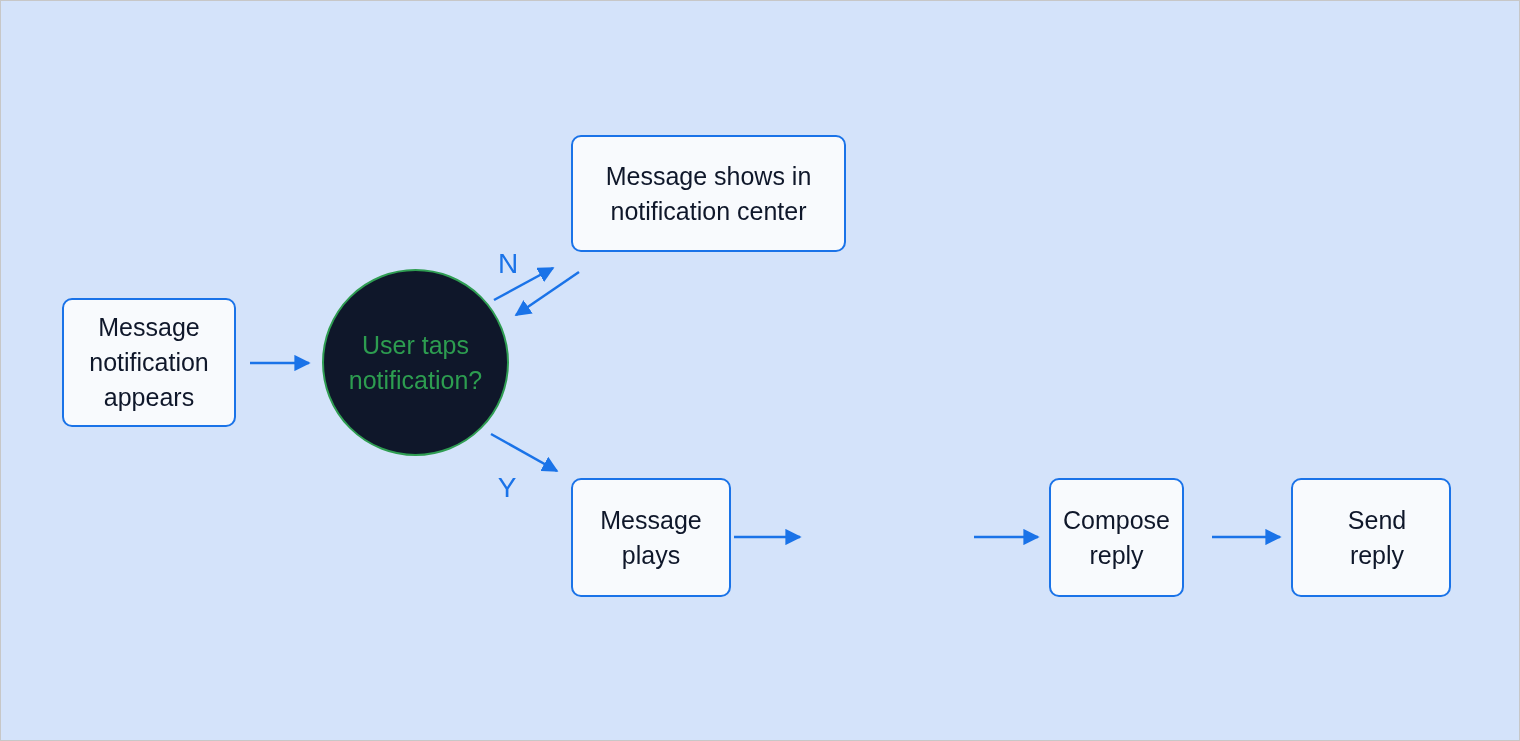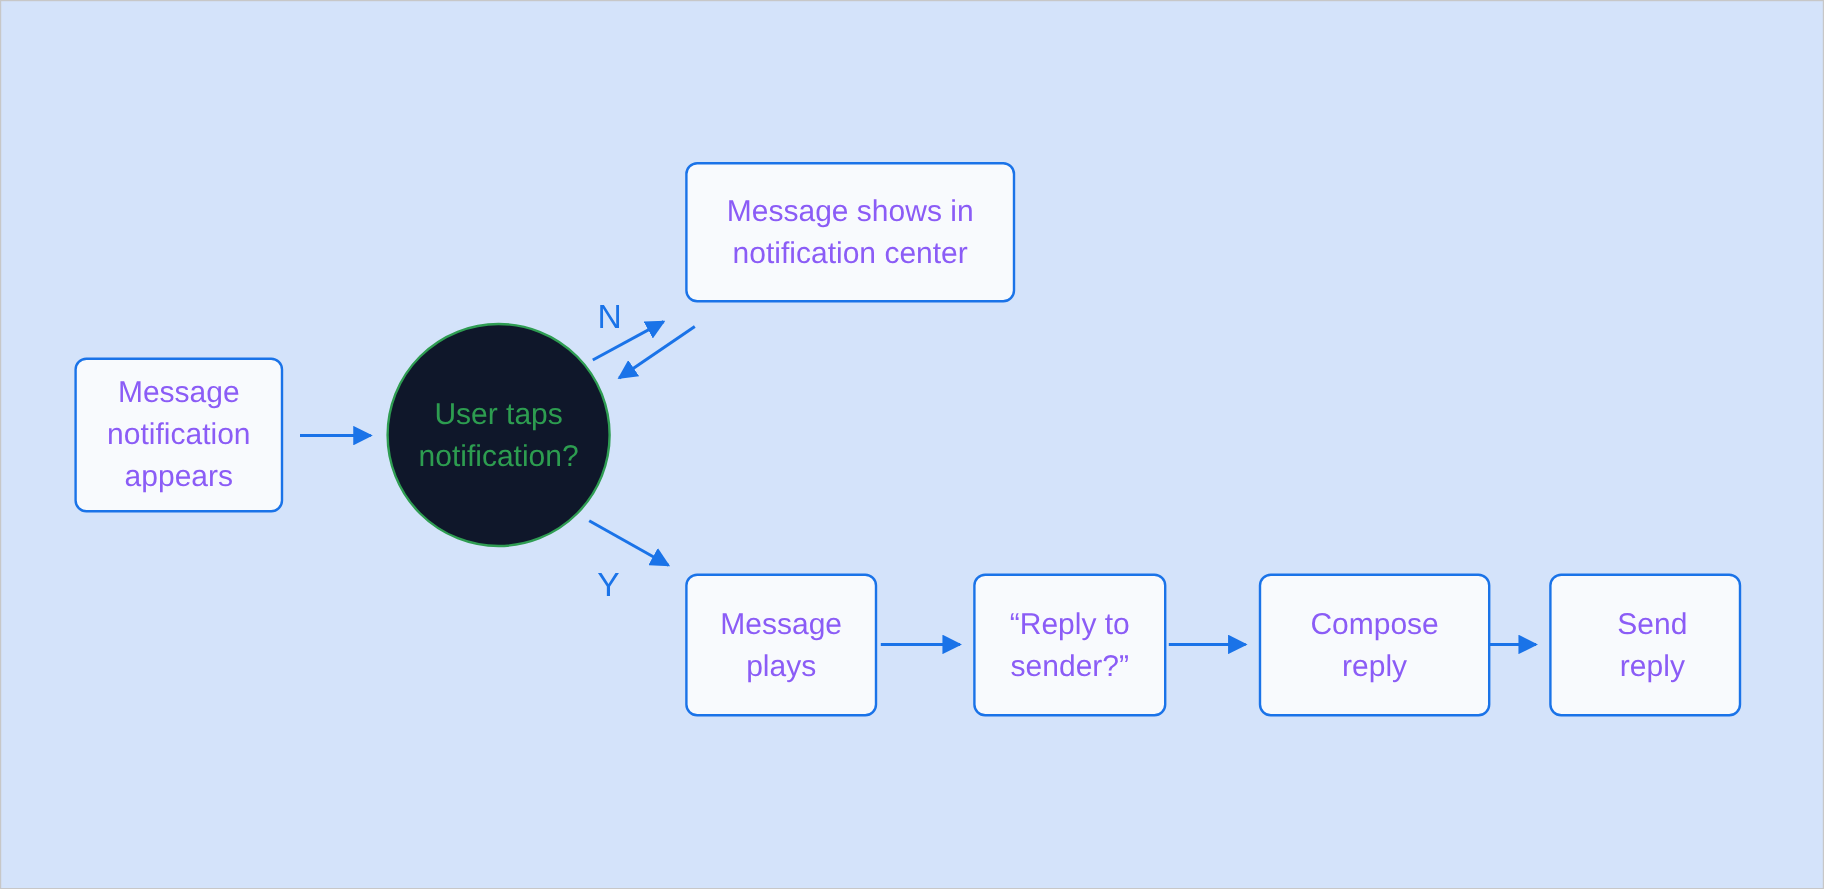--- a/index.html
+++ b/index.html
@@ -16,21 +16,21 @@
     background: #d4e3fa;
     border: 1px solid #c7c7c7;
     overflow: hidden;
   }
   .node {
     position: absolute;
     box-sizing: border-box;
     background: #f8fafd;
     border: 2px solid #1a73e8;
     border-radius: 10px;
-    color: #8b5cf6;
+    color: #0f172a;
     font-size: 25px;
     line-height: 35px;
     display: flex;
     align-items: center;
     justify-content: center;
     text-align: center;
     white-space: pre-line;
   }
   .decision {
     position: absolute;
@@ -94,24 +94,22 @@
 
   <div class="decision" style="left:321px; top:268px; width:187px; height:187px;">User taps
 notification?</div>
 
   <div class="node" style="left:570px; top:134px; width:275px; height:117px;">Message shows in
 notification center</div>
 
   <div class="node" style="left:570px; top:477px; width:160px; height:119px;">Message
 plays</div>
 
-  <div class="node" style="left:810px; top:477px; width:161px; height:119px;">“Reply to
-sender?”</div>
 
-  <div class="node" style="left:1048px; top:477px; width:193px; height:119px;">Compose
+  <div class="node" style="left:1048px; top:477px; width:135px; height:119px;">Compose
 reply</div>
 
   <div class="node" style="left:1290px; top:477px; width:160px; height:119px;padding-left:12px;">Send
 reply</div>
 
   <div class="edge-label" style="left:494px; top:247px;">N</div>
 
   <div class="edge-label" style="left:493px; top:471px;">Y</div>
 
 </div>

